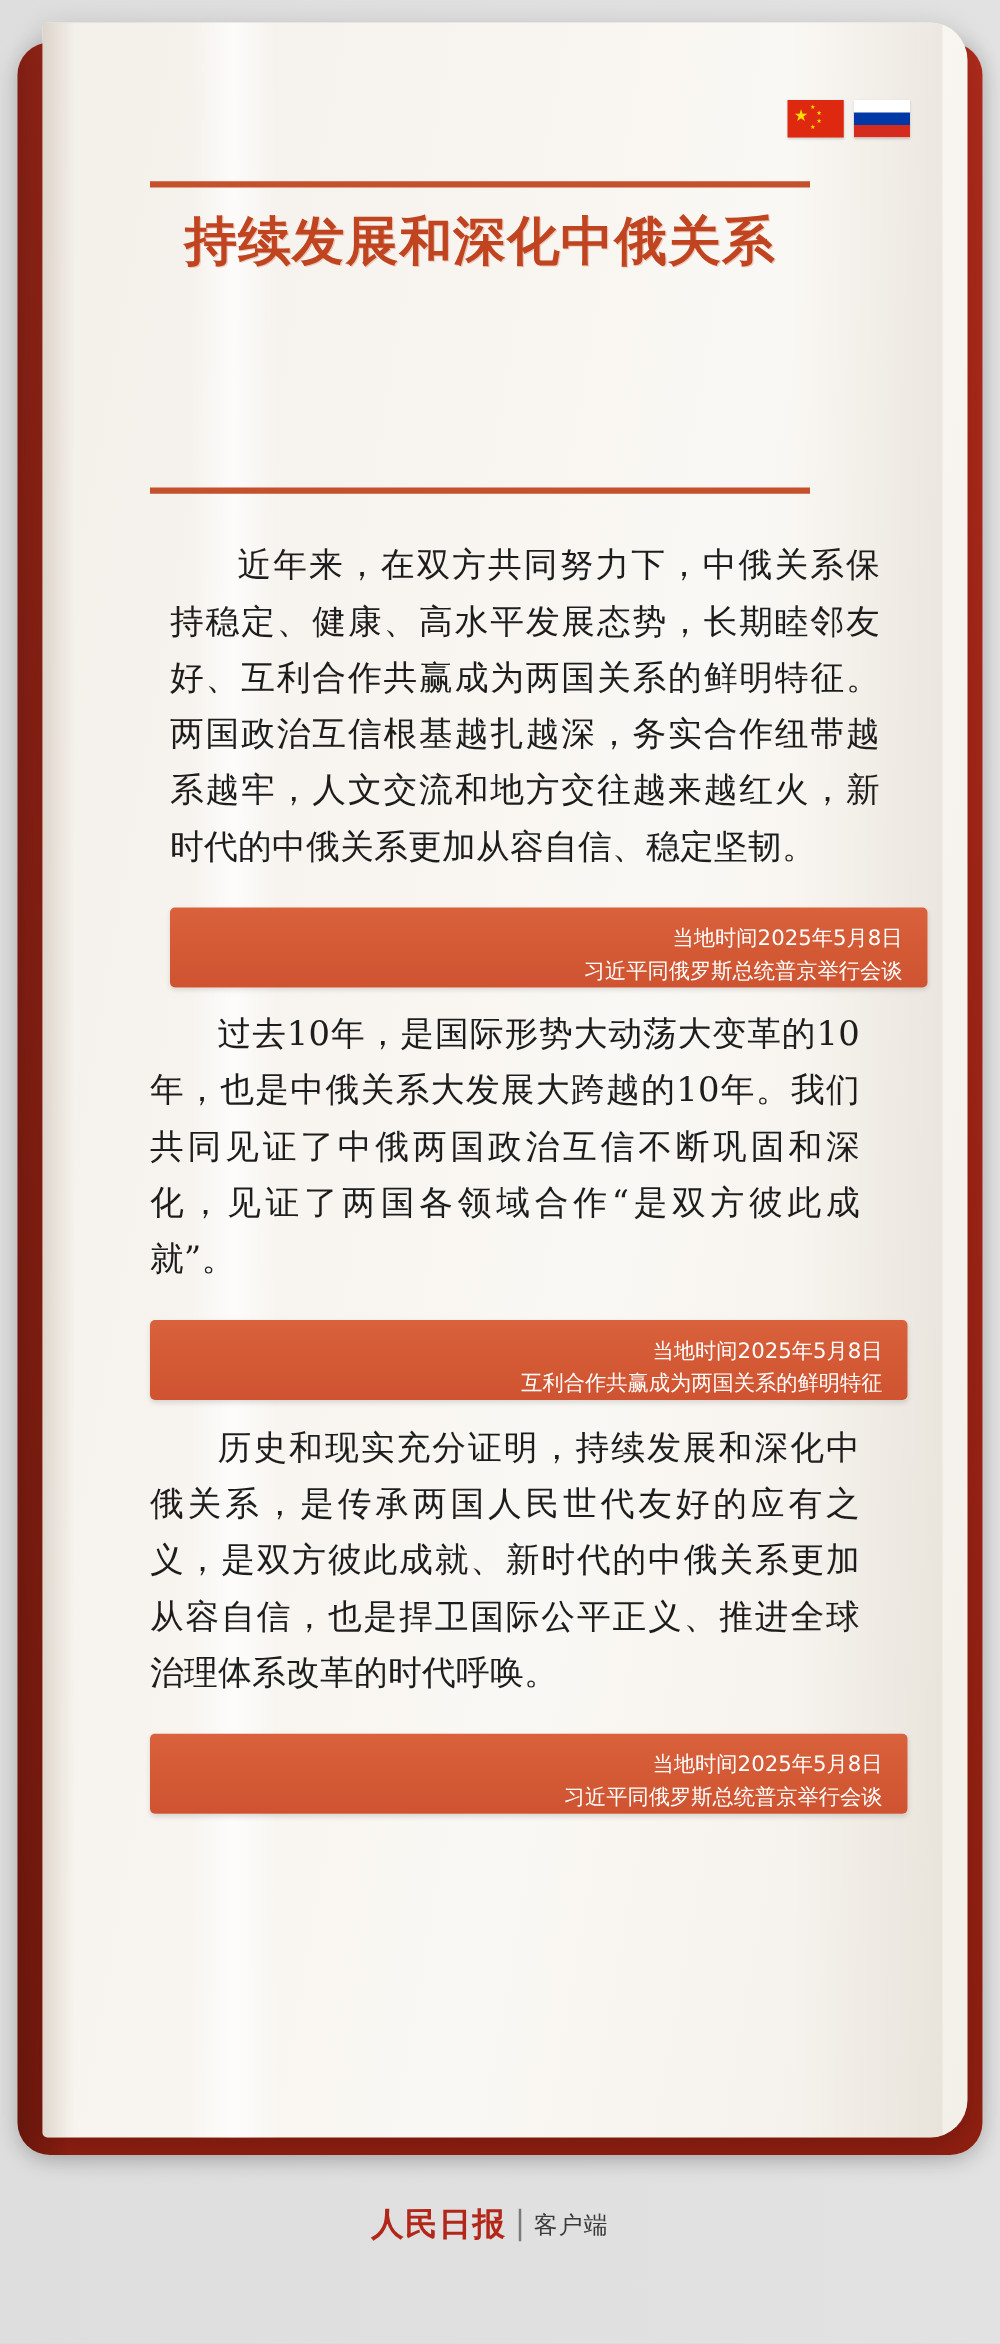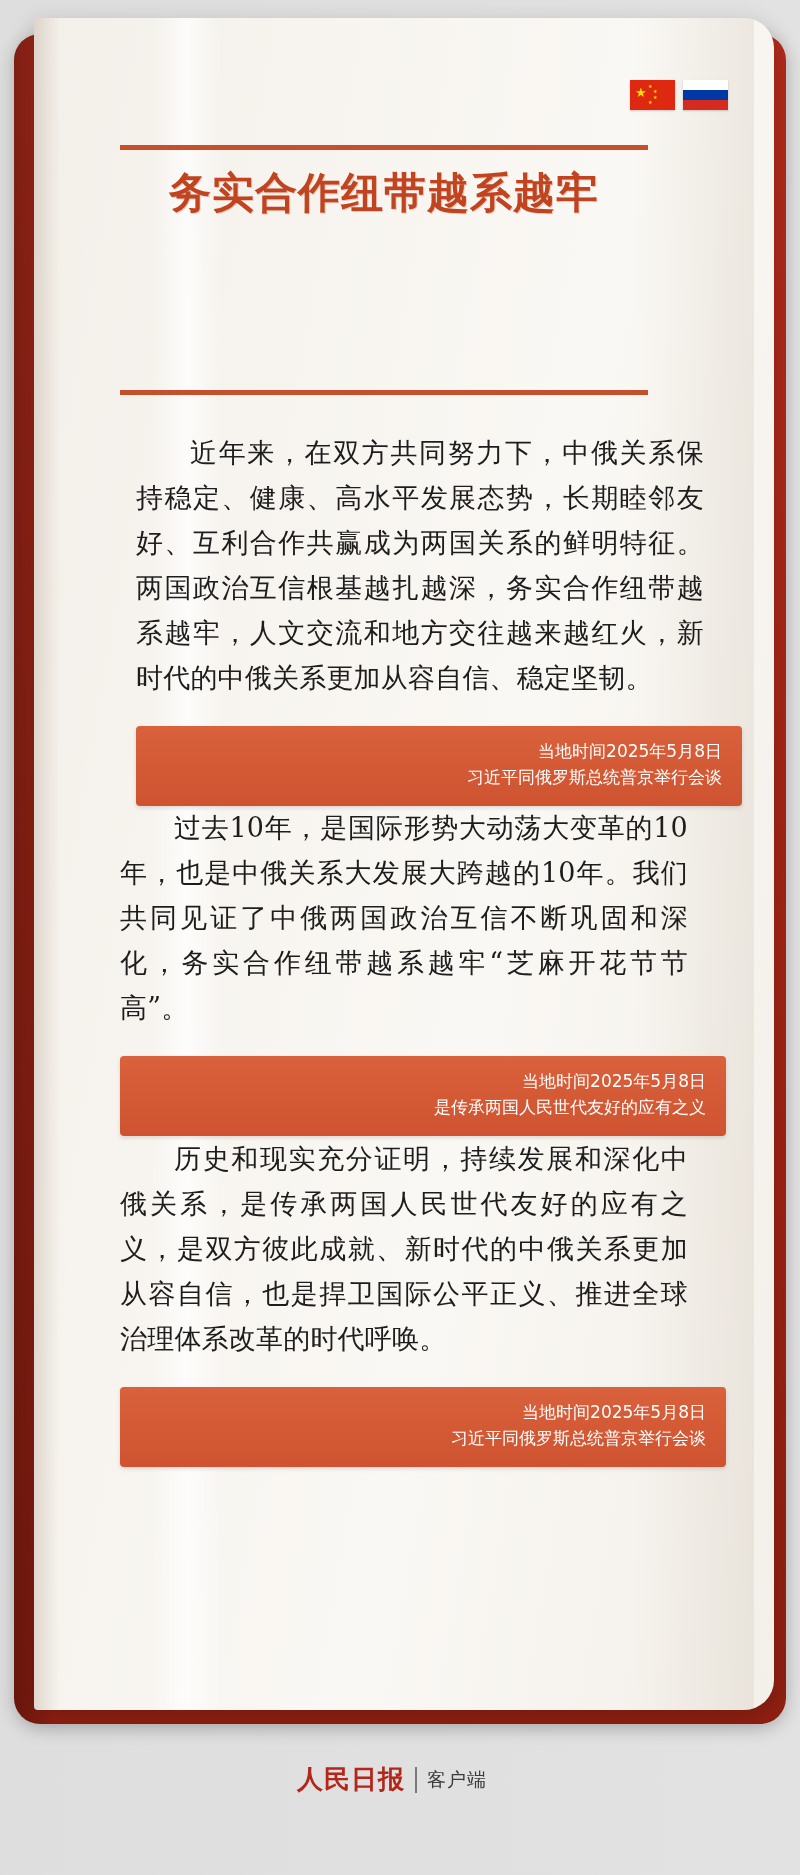--- a/index.html
+++ b/index.html
@@ -166,21 +166,21 @@
     line-height: 45px;
     color: #1d1d1d;
     text-indent: 54px;
     text-align: justify;
     letter-spacing: 0.2px;
   }
   .caption {
     margin: 26px 48px 0 86px;
     background: linear-gradient(180deg, #d9613c 0%, #cf5330 100%);
     border-radius: 4px 4px 4px 4px;
-    padding: 12px 20px 16px 20px;
+    padding: 12px 20px 0 20px;
     color: #ffffff;
     text-align: right;
     font-family: "DejaVu Sans", sans-serif;
     font-size: 17px;
     line-height: 26px;
     box-shadow: 0 2px 4px rgba(0,0,0,0.12);
   }
   .caption div { display: block; }
 
   
@@ -240,38 +240,38 @@
         <div class="flag flag-ru">
           <span class="ru-b1"></span>
           <span class="ru-b2"></span>
           <span class="ru-b3"></span>
         </div>
       </div>
 
       <div class="title-rule-top"></div>
 
       <div class="title">
-        <div>务实合作纽带越系越牢</div>
+        <div>持续发展和深化中俄关系</div>
       </div>
 
       <div class="title-rule-bottom"></div>
 
       <div class="quote-block" style="top: 412px; margin-left: 16px;">
         <p class="quote-text">近年来，在双方共同努力下，中俄关系保持稳定、健康、高水平发展态势，长期睦邻友好、互利合作共赢成为两国关系的鲜明特征。两国政治互信根基越扎越深，务实合作纽带越系越牢，人文交流和地方交往越来越红火，新时代的中俄关系更加从容自信、稳定坚韧。</p>
         <div class="caption">
           <div>当地时间2025年5月8日</div>
           <div>习近平同俄罗斯总统普京举行会谈</div>
         </div>
       </div>
 
       <div class="quote-block" style="top: 787px;">
-        <p class="quote-text">过去10年，是国际形势大动荡大变革的10年，也是中俄关系大发展大跨越的10年。我们共同见证了中俄两国政治互信不断巩固和深化，务实合作纽带越系越牢“芝麻开花节节高”。</p>
+        <p class="quote-text">过去10年，是国际形势大动荡大变革的10年，也是中俄关系大发展大跨越的10年。我们共同见证了中俄两国政治互信不断巩固和深化，见证了两国各领域合作“是双方彼此成就”。</p>
         <div class="caption">
           <div>当地时间2025年5月8日</div>
-          <div>是传承两国人民世代友好的应有之义</div>
+          <div>互利合作共赢成为两国关系的鲜明特征</div>
         </div>
       </div>
 
       <div class="quote-block" style="top: 1118px;">
         <p class="quote-text">历史和现实充分证明，持续发展和深化中俄关系，是传承两国人民世代友好的应有之义，是双方彼此成就、新时代的中俄关系更加从容自信，也是捍卫国际公平正义、推进全球治理体系改革的时代呼唤。</p>
         <div class="caption">
           <div>当地时间2025年5月8日</div>
           <div>习近平同俄罗斯总统普京举行会谈</div>
         </div>
       </div>

